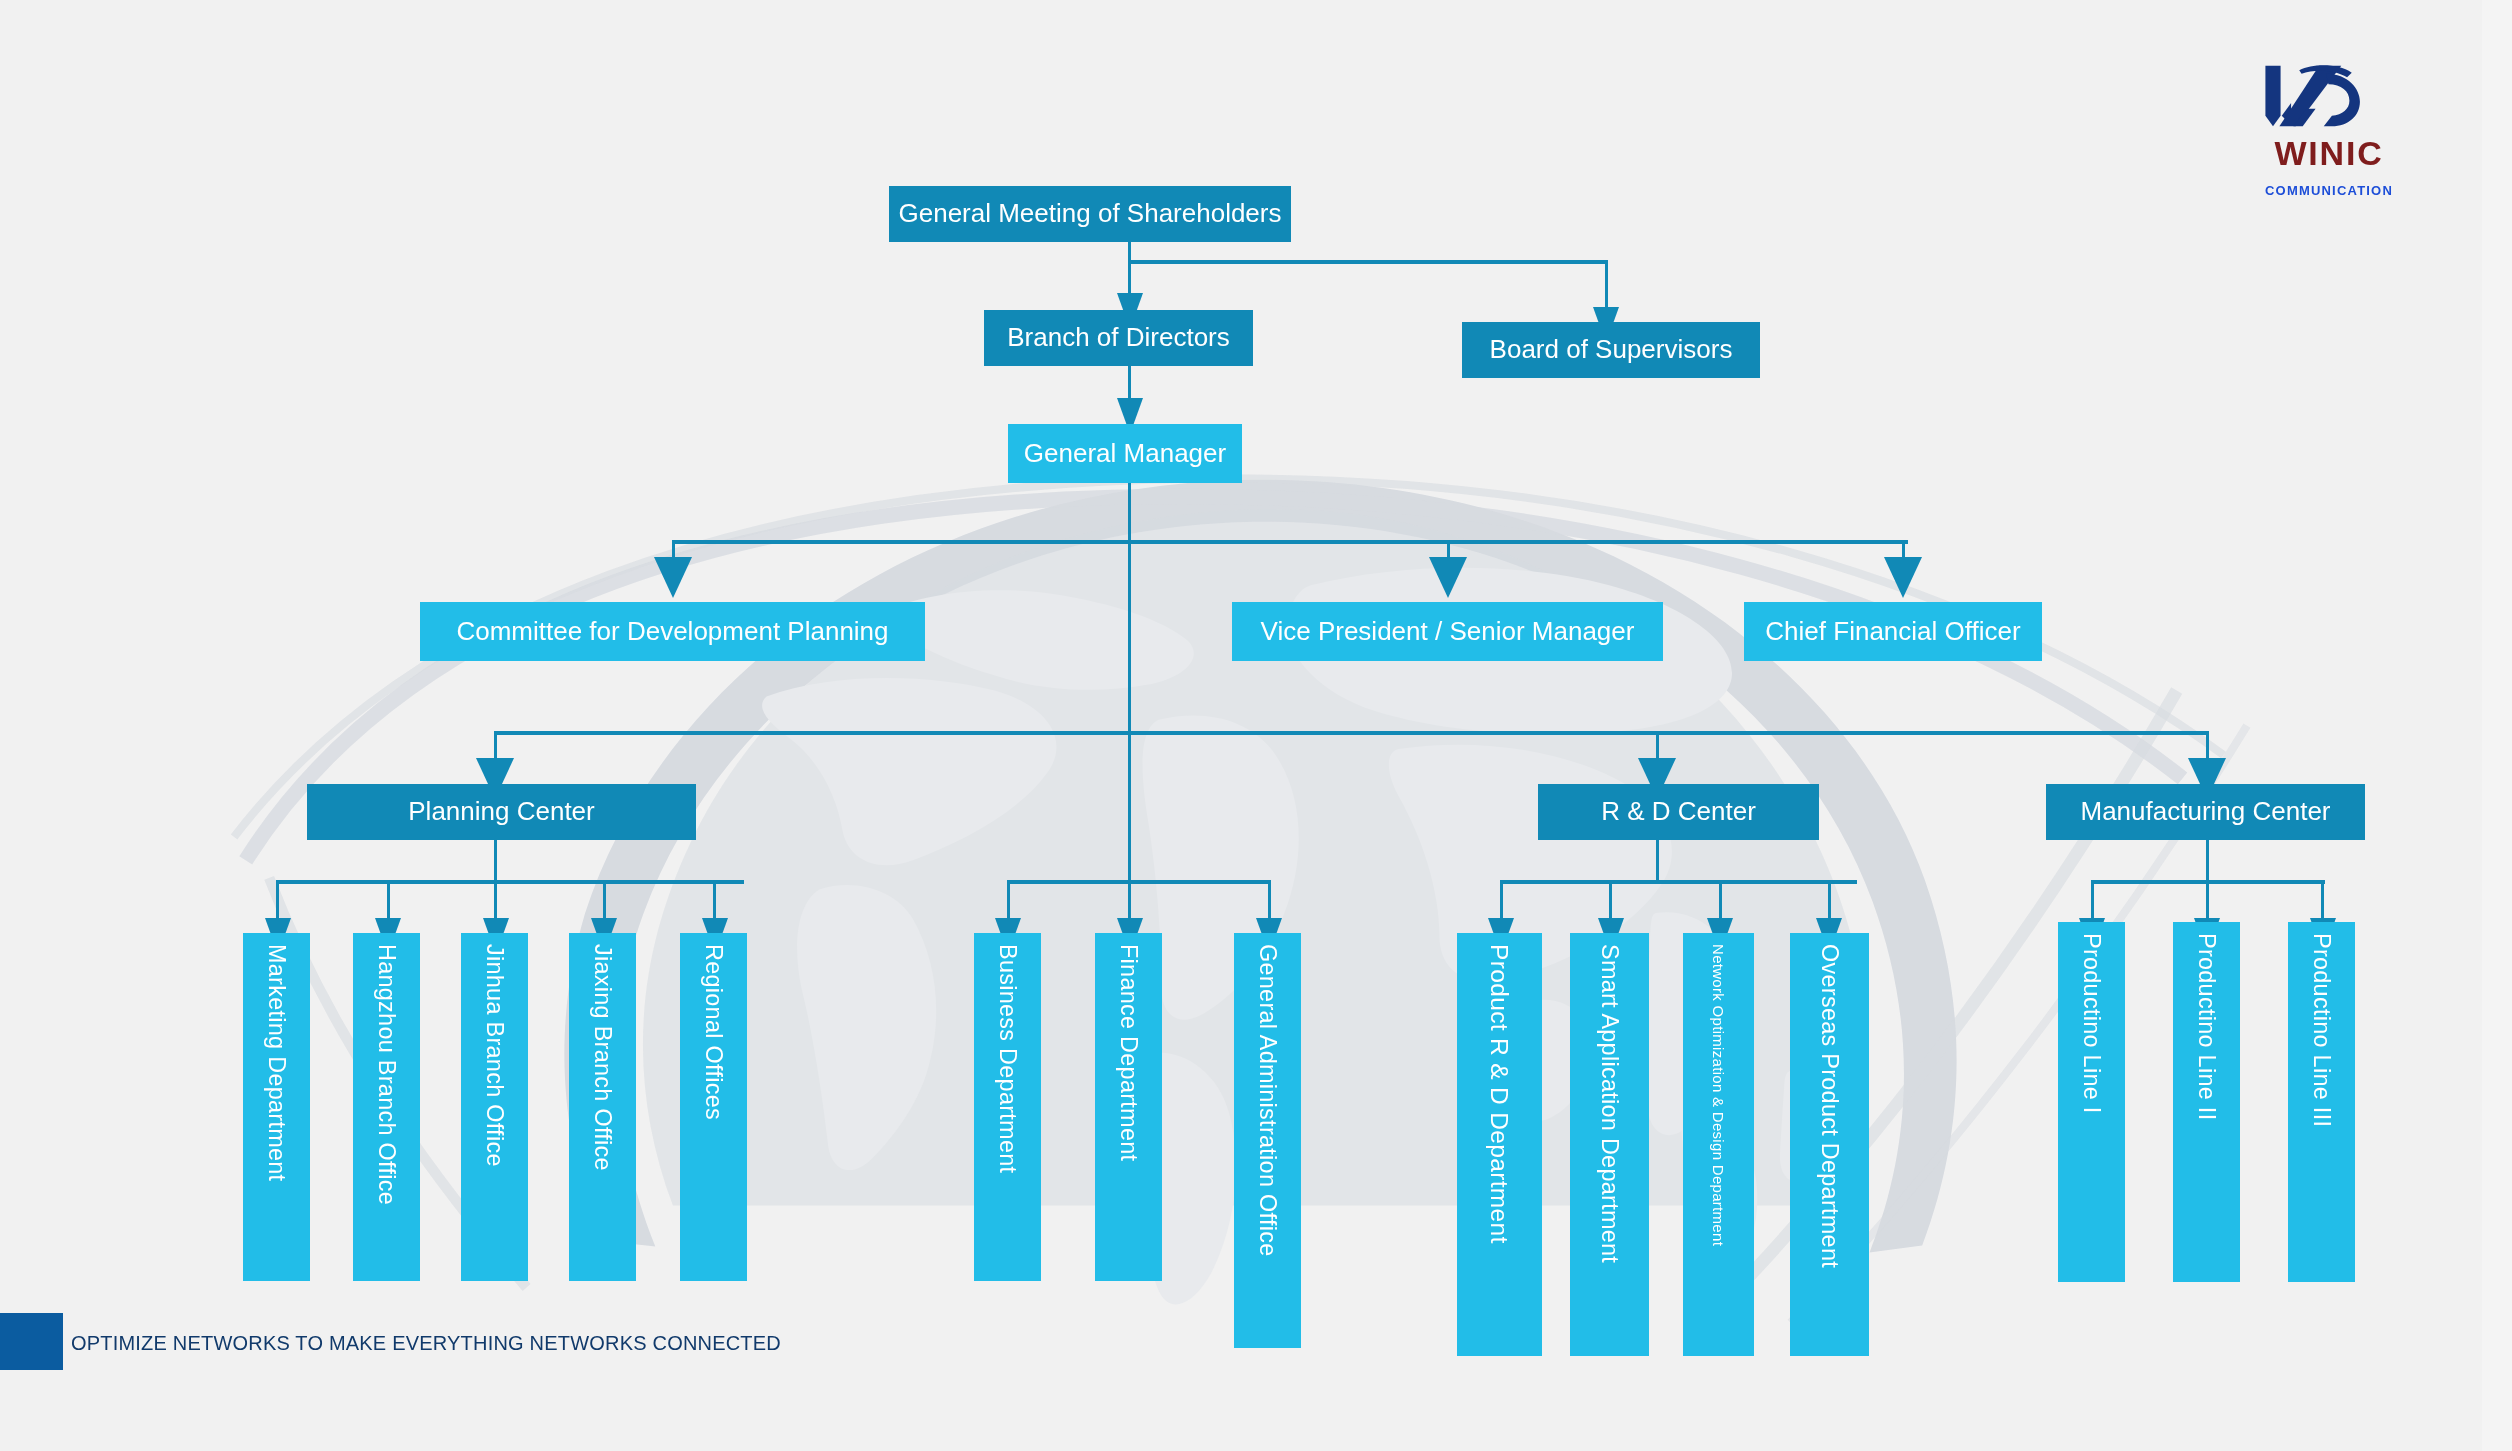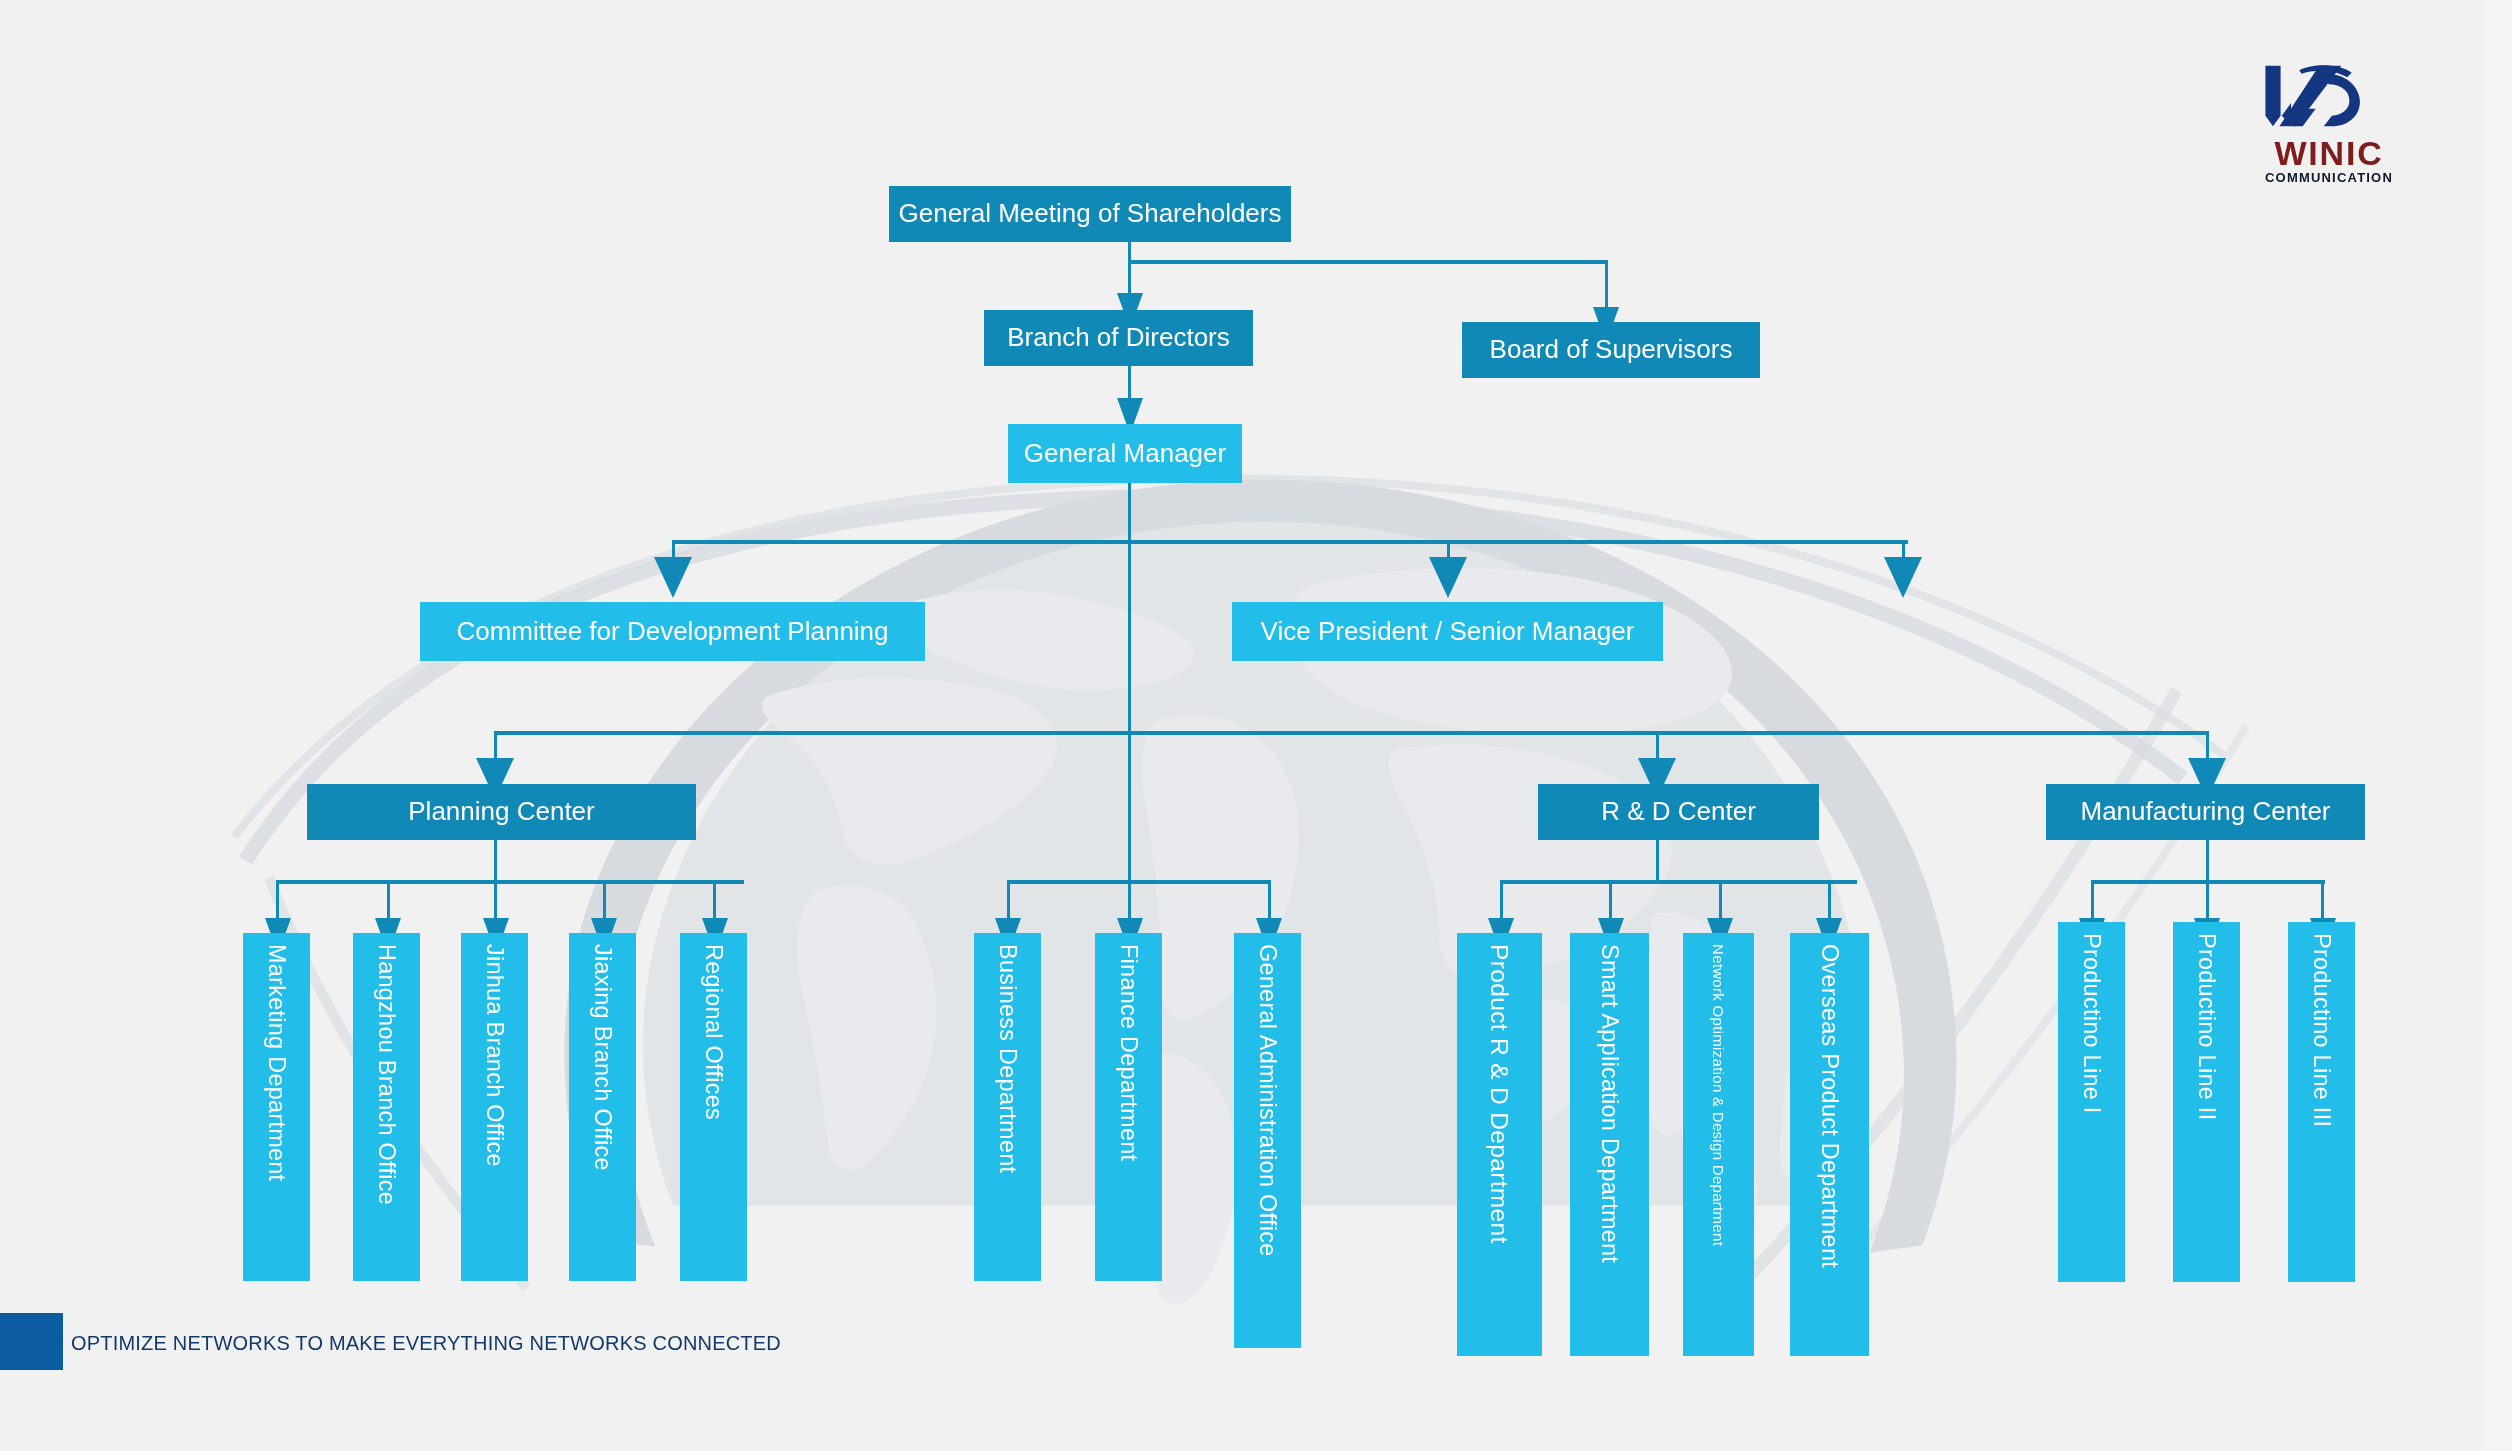--- a/index.html
+++ b/index.html
@@ -38,23 +38,23 @@
     position:absolute; left:0; top:75px; width:176px;
     text-align:center;
     color:#7f1d1d;
     font-weight:bold;
     font-size:34px;
     letter-spacing:1.8px;
     line-height:1;
     font-family:"Liberation Sans", sans-serif;
   }
   .logo-sub{
-    position:absolute; left:0; top:110px; width:176px;
+    position:absolute; left:0; top:123px; width:176px;
     text-align:center;
-    color:#0f172a;
+    color:#1d4ed8;
     font-weight:bold;
     font-size:13px;
     letter-spacing:1.2px;
     line-height:1;
     font-family:"Liberation Sans", sans-serif;
   }
   
   .node{
     position:absolute;
     display:flex;
@@ -278,20 +278,23 @@
   </div>
 
   <div class="node bright" style="left:420px; top:602px; width:505px; height:59px; font-size:26px;">
     <span class="lbl">Committee for Development Planning</span>
   </div>
 
   <div class="node bright" style="left:1232px; top:602px; width:431px; height:59px; font-size:26px;">
     <span class="lbl">Vice President / Senior Manager</span>
   </div>
 
+  <div class="node bright" style="left:1744px; top:602px; width:298px; height:59px; font-size:26px;">
+    <span class="lbl">Chief Financial Officer</span>
+  </div>
 
   <div class="node dark" style="left:307px; top:784px; width:389px; height:56px; font-size:26px;">
     <span class="lbl">Planning Center</span>
   </div>
 
   <div class="node dark" style="left:1538px; top:784px; width:281px; height:56px; font-size:26px;">
     <span class="lbl">R &amp; D Center</span>
   </div>
 
   <div class="node dark" style="left:2046px; top:784px; width:319px; height:56px; font-size:26px;">

